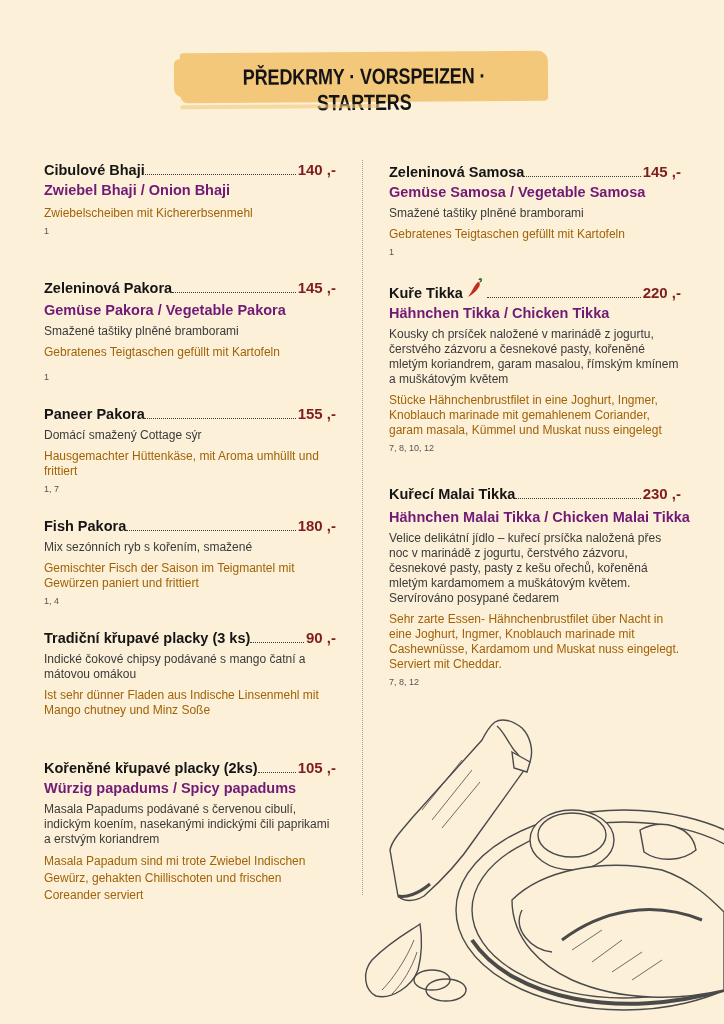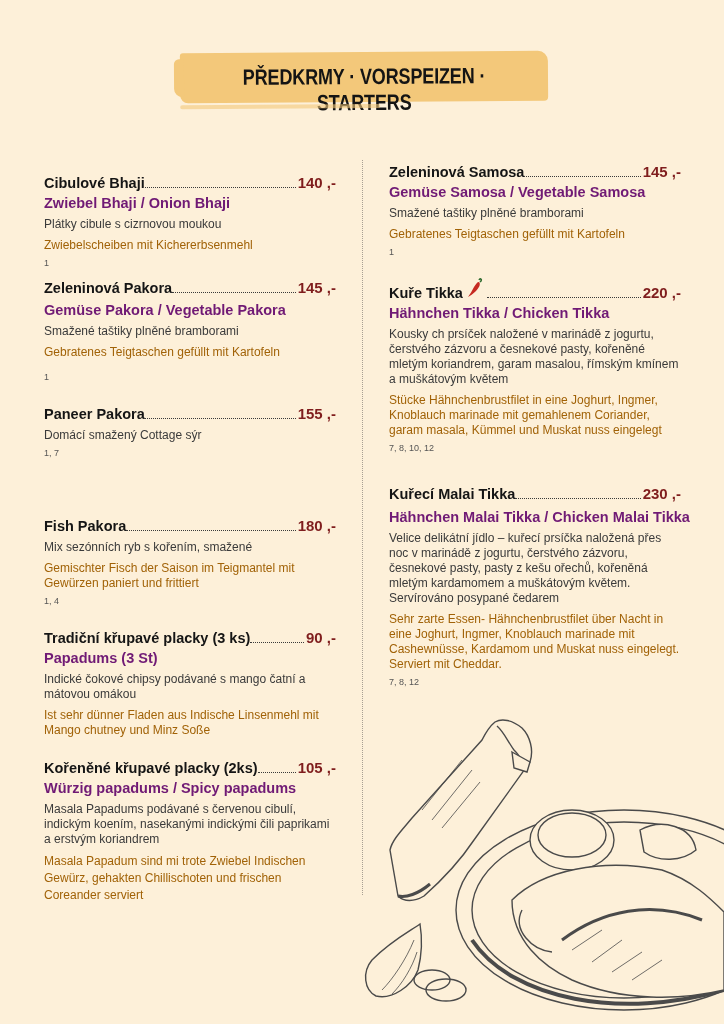--- a/index.html
+++ b/index.html
@@ -81,28 +81,27 @@
 <div class="page">
 
   <div class="banner">
     <div class="banner-title">PŘEDKRMY · VORSPEIZEN · STARTERS</div>
   </div>
 
   <div class="divider"></div>
 
   <div class="col col-left">
 
-    <div class="item" style="top:13px">
+    <div class="item" style="top:0">
       <div class="title-row">
         <span class="name-cz">Cibulové Bhaji</span>
         <span class="leader"></span>
         <span class="price">140 ,-</span>
       </div>
       <div class="subtitle">Zwiebel Bhaji  / Onion Bhaji</div>
-      <div class="desc">Plátky cibule s cizrnovou moukou</div>
       <div class="desc desc-de">Zwiebelscheiben mit Kichererbsenmehl</div>
       <div class="allergens">1</div>
     </div>
 
     <div class="item" style="top:118px">
       <div class="title-row">
         <span class="name-cz">Zeleninová Pakora</span>
         <span class="leader"></span>
         <span class="price">145 ,-</span>
       </div>
@@ -112,41 +111,41 @@
       <div class="allergens" style="margin-top:12px">1</div>
     </div>
 
     <div class="item" style="top:244px">
       <div class="title-row">
         <span class="name-cz">Paneer Pakora</span>
         <span class="leader"></span>
         <span class="price">155 ,-</span>
       </div>
       <div class="desc">Domácí smažený Cottage sýr</div>
+      <div class="desc desc-de">Hausgemachter Hüttenkäse, mit Aroma umhüllt und frittiert</div>
       <div class="allergens">1, 7</div>
     </div>
 
     <div class="item" style="top:356px">
       <div class="title-row">
         <span class="name-cz">Fish Pakora</span>
         <span class="leader"></span>
         <span class="price">180 ,-</span>
       </div>
       <div class="desc">Mix sezónních ryb s kořením, smažené</div>
       <div class="desc desc-de">Gemischter Fisch der Saison im Teigmantel mit Gewürzen paniert und frittiert</div>
       <div class="allergens">1, 4</div>
     </div>
 
     <div class="item" style="top:468px">
       <div class="title-row">
         <span class="name-cz">Tradiční křupavé placky (3 ks)</span>
         <span class="leader"></span>
         <span class="price">90 ,-</span>
       </div>
-      <div class="subtitle">Papadums (3 St)</div>
       <div class="desc">Indické  čokové chipsy podávané s mango čatní a mátovou omákou</div>
       <div class="desc desc-de">Ist sehr dünner Fladen aus Indische Linsenmehl mit Mango chutney und Minz Soße</div>
     </div>
 
     <div class="item" style="top:598px">
       <div class="title-row">
         <span class="name-cz">Kořeněné křupavé placky (2ks)</span>
         <span class="leader"></span>
         <span class="price">105 ,-</span>
       </div>

